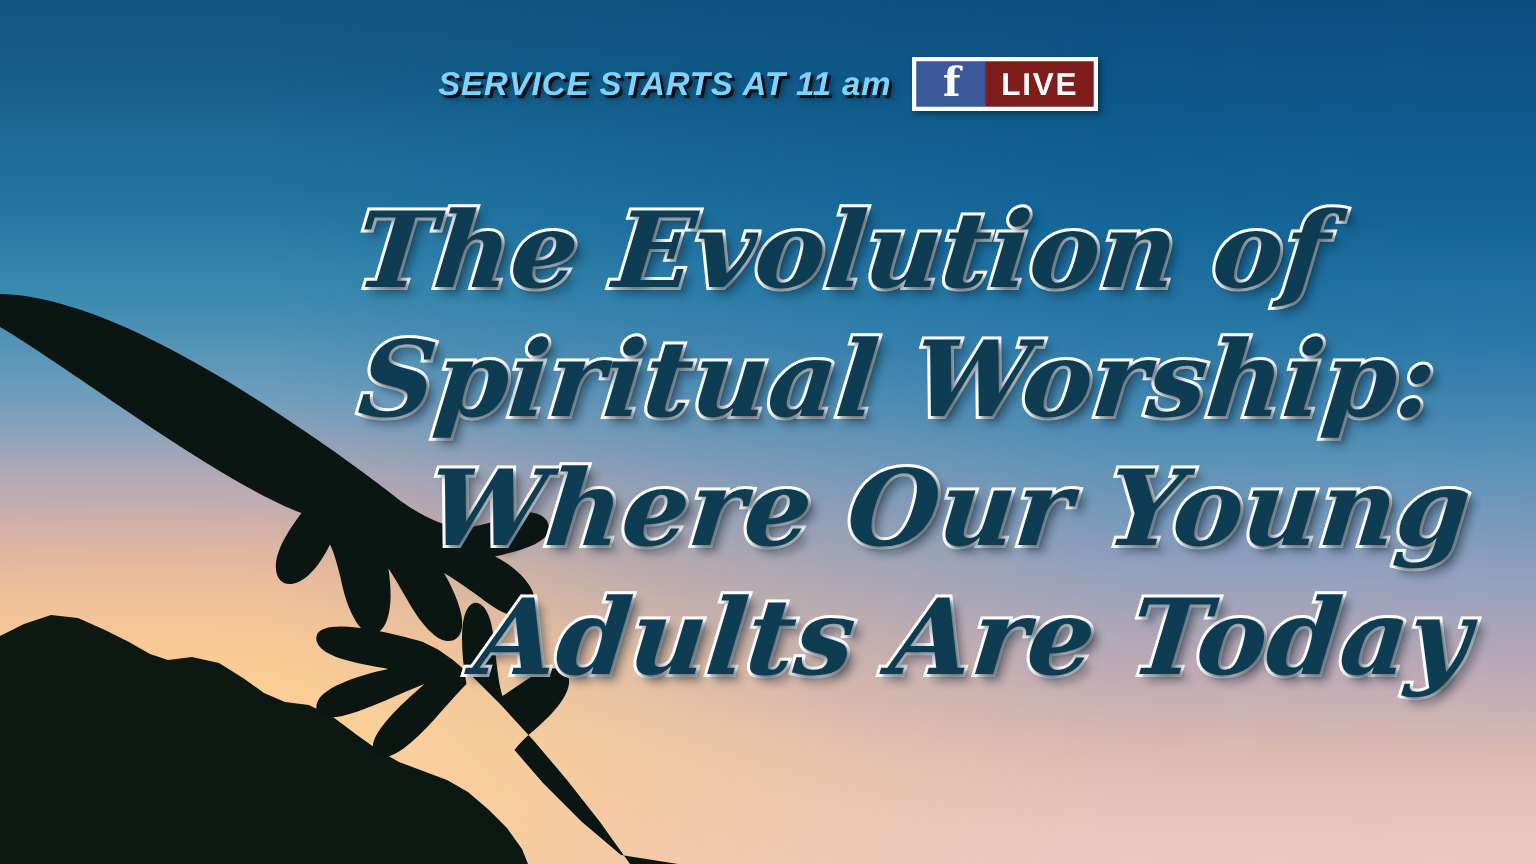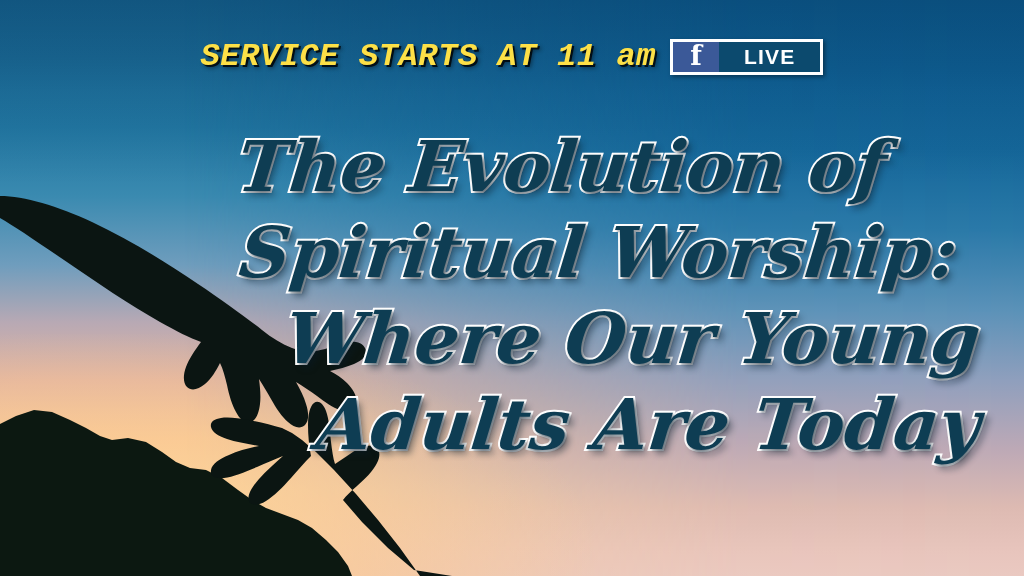--- a/index.html
+++ b/index.html
@@ -84,28 +84,27 @@
     position: absolute;
     top: 38px;
     left: 0;
     width: 1024px;
     display: flex;
     align-items: center;
     justify-content: center;
     gap: 14px;
   }
   .banner-text {
-    color: #fde047;
-    font-size: 32px;
+    color: #7dd3fc;
+    font-size: 22px;
     font-weight: bold;
     font-style: italic;
     letter-spacing: 0.6px;
     white-space: nowrap;
     text-shadow: 2px 2px 0 rgba(0,0,0,0.78), 3px 3px 4px rgba(0,0,0,0.45);
-    font-family: Liberation Mono, monospace;
   }
 
   
   .fb-badge {
     display: flex;
     align-items: stretch;
     border: 3px solid #ffffff;
     height: 36px;
     box-sizing: border-box;
     box-shadow: 2px 2px 4px rgba(0,0,0,0.4);
@@ -120,25 +119,25 @@
   .fb-f {
     color: #ffffff;
     font-family: "DejaVu Serif", serif;
     font-weight: bold;
     font-size: 27px;
     line-height: 1;
     position: relative;
     top: -1px;
   }
   .fb-live {
-    background: #0c4a6e;
+    background: #7f1d1d;
     display: flex;
     align-items: center;
     justify-content: flex-end;
-    padding: 0 25px;
+    padding: 0 10px;
   }
   .fb-live-text {
     color: #ffffff;
     font-size: 21px;
     font-weight: bold;
     letter-spacing: 1.2px;
     line-height: 1;
   }
 
   

